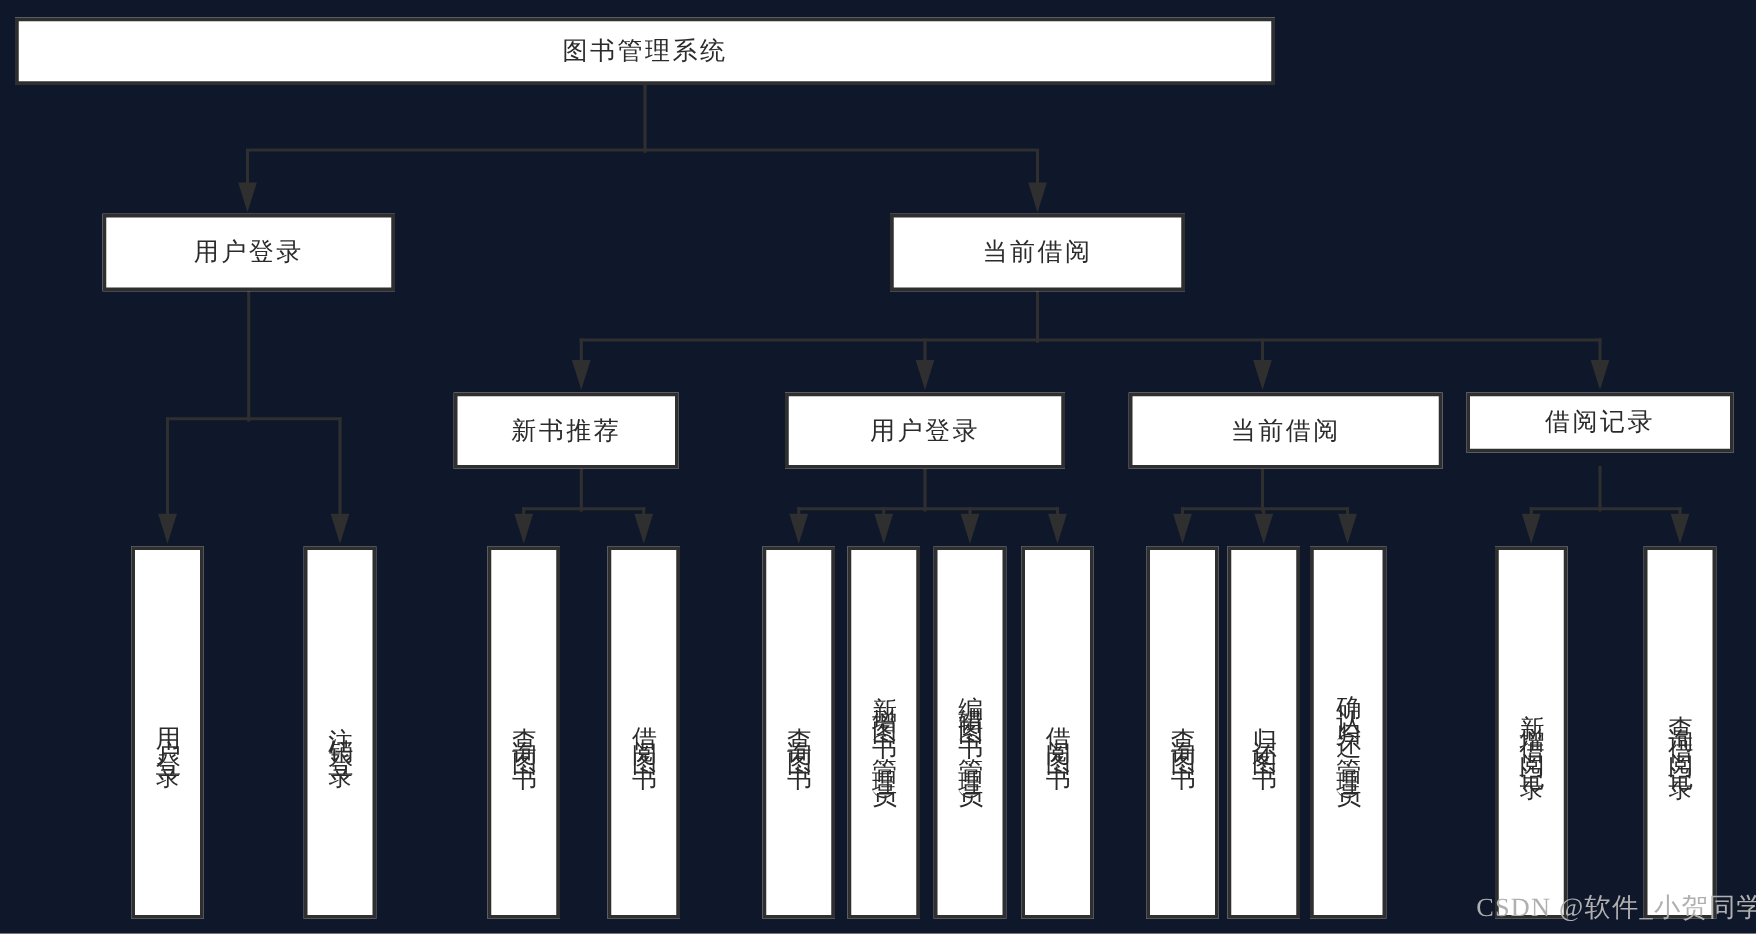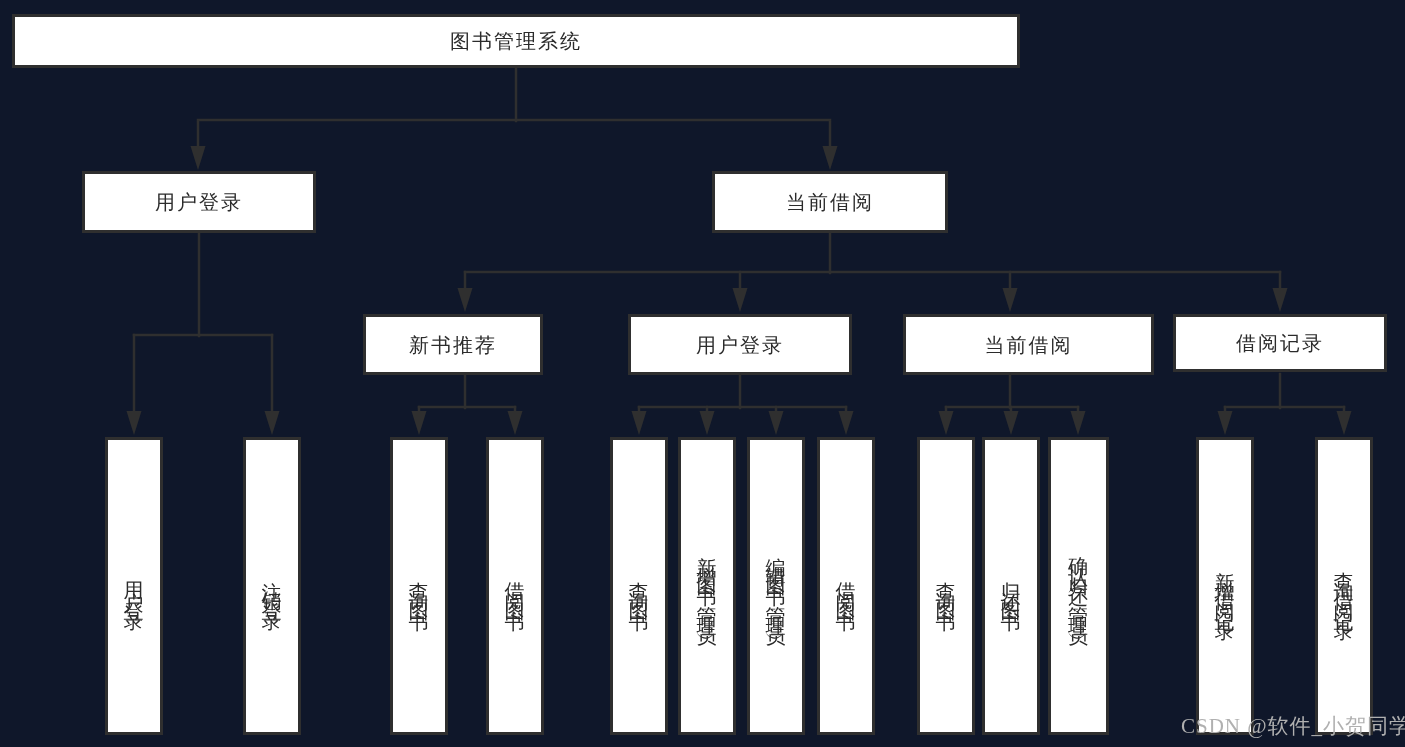--- a/index.html
+++ b/index.html
@@ -120,21 +120,21 @@
   </svg>
 
   <div class="box h" style="left:12px; top:14px; width:1008px; height:54px">图书管理系统</div>
 
   <div class="box h" style="left:82px; top:171px; width:234px; height:62px">用户登录</div>
   <div class="box h" style="left:712px; top:171px; width:236px; height:62px">当前借阅</div>
 
   <div class="box h" style="left:363px; top:314px; width:180px; height:61px">新书推荐</div>
   <div class="box h" style="left:628px; top:314px; width:224px; height:61px">用户登录</div>
   <div class="box h" style="left:903px; top:314px; width:251px; height:61px">当前借阅</div>
-  <div class="box h" style="left:1173px; top:314px; width:214px; height:58px">借阅记录</div>
+  <div class="box h" style="left:1173px; top:314px; width:214px; height:48px">借阅记录</div>
 
   <div class="box v" style="left:105px; top:437px; width:58px; height:298px">用户登录</div>
   <div class="box v" style="left:243px; top:437px; width:58px; height:298px">注销登录</div>
 
   <div class="box v" style="left:390px; top:437px; width:58px; height:298px">查询图书</div>
   <div class="box v" style="left:486px; top:437px; width:58px; height:298px">借阅图书</div>
 
   <div class="box v" style="left:610px; top:437px; width:58px; height:298px">查询图书</div>
   <div class="box v" style="left:678px; top:437px; width:58px; height:298px">新增图书（管理员）</div>
   <div class="box v" style="left:747px; top:437px; width:58px; height:298px">编辑图书（管理员）</div>

